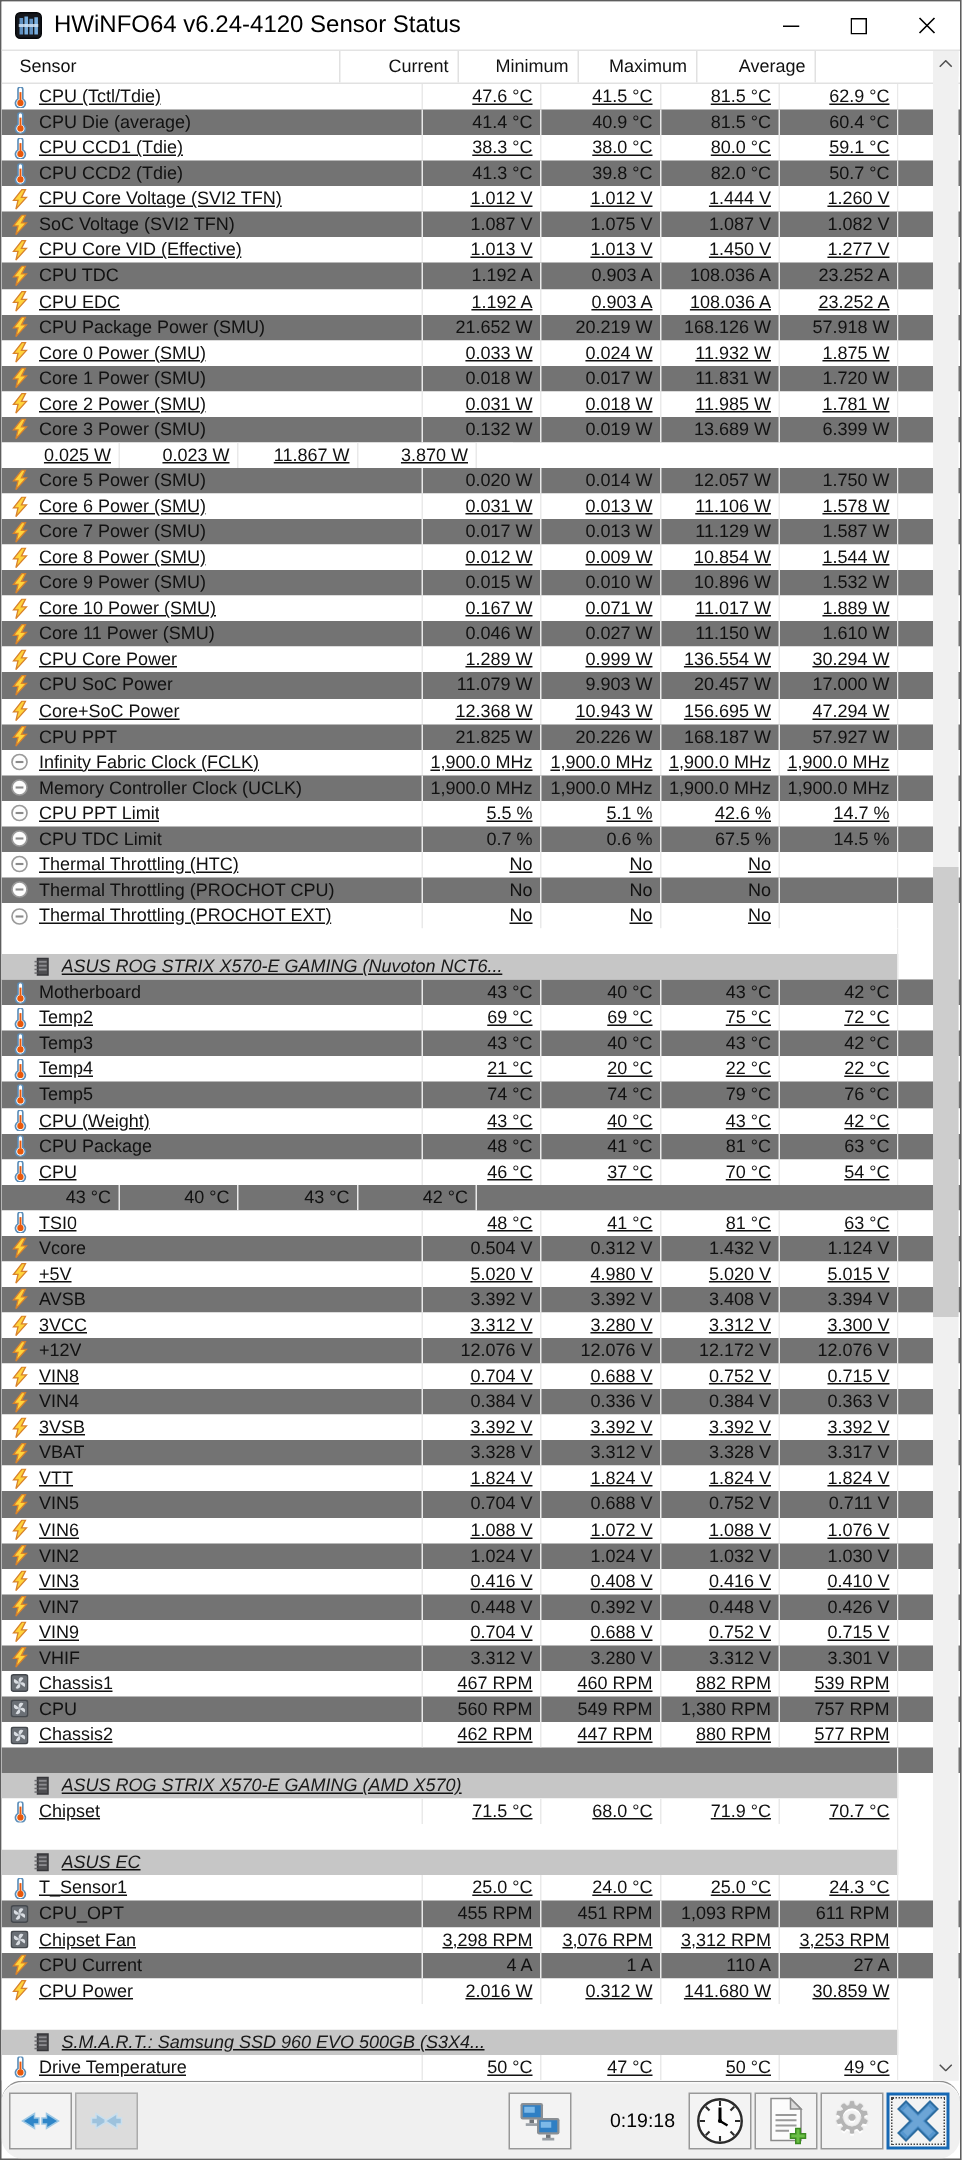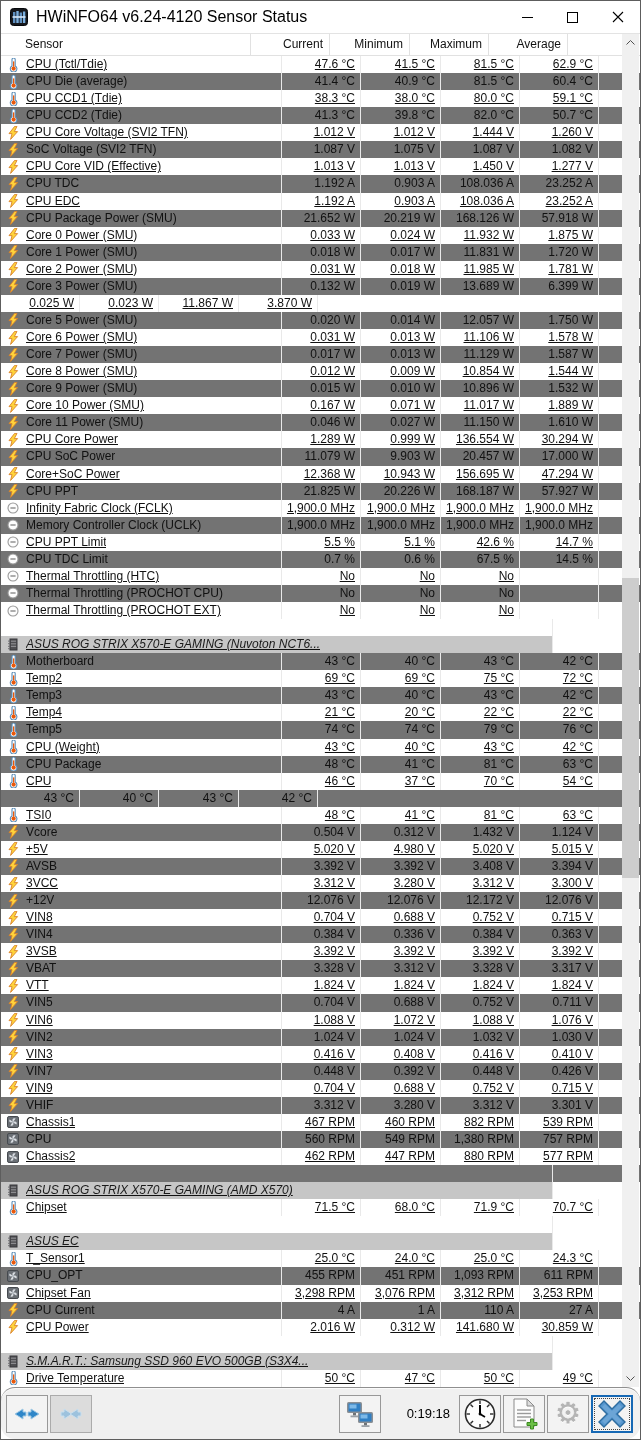--- a/index.html
+++ b/index.html
@@ -8,34 +8,34 @@
     position:relative;overflow:hidden;display:flex;flex-direction:column;}
   
   .titlebar{height:32px;flex:0 0 32px;background:#fff;display:flex;align-items:center;
     border-bottom:1px solid #e3e3e3;}
   .app-icon{width:18px;height:18px;margin:0 8px 0 9px;flex:0 0 18px;}
   .title-text{flex:1;font-size:16px;color:#000;white-space:nowrap;overflow:hidden;}
   .winbtn{width:45px;height:31px;display:flex;align-items:center;justify-content:center;flex:0 0 45px;}
   
   .colhdr{height:21px;flex:0 0 21px;display:flex;border-bottom:1px solid #e1e1e1;background:#fff;}
   .colhdr .hc{box-sizing:border-box;border-right:1px solid #e1e1e1;line-height:21px;}
-  .hc.h0{width:250px;padding-left:24px;}
+  .hc.h0{width:226px;padding-left:12px;}
   .hc.hv{width:79px;text-align:right;padding-right:6px;}
   .hc.hv2{width:80px;}
   .hc.hp{width:24px;border-right:none;}
   
   .list-body{height:1331px;flex:0 0 1331px;overflow:hidden;position:relative;background:#fff;}
   .row{display:flex;height:17.065px;line-height:17px;overflow:hidden;}
   .sh-w{background:#ffffff;text-decoration:underline;} .sh-g{background:#737373;}
   .cell{box-sizing:border-box;border-right:1px solid #e9e9e9;overflow:hidden;white-space:nowrap;}
   .c0{width:281px;display:flex;align-items:center;padding-left:5px;}
   .cv{width:79px;text-align:right;padding-right:5px;}
   .row .cell:nth-child(3){width:80px;}
   .cp{width:24px;border-right:none;background:inherit;}
-  .cs{width:552px;display:flex;align-items:center;padding-left:5px;}
+  .cs{width:598px;display:flex;align-items:center;padding-left:20px;}
   .section .cs{background:#c6c6c6;font-style:italic;color:#1a1a1a;}
   .section .cp{background:#fff;}
   .blankrow .cs{border-right:1px solid #e9e9e9;}
   .ic{width:14px;height:14px;flex:0 0 14px;margin-right:6px;display:flex;align-items:center;justify-content:center;}
   .lbl{overflow:hidden;text-overflow:clip;white-space:nowrap;}
   
   .sbar{position:absolute;top:33px;right:1px;width:17px;height:1353px;background:#f0f0f0;z-index:5;}
   .sb-btn{position:absolute;left:0;width:17px;height:17px;display:flex;align-items:center;justify-content:center;background:#f0f0f0;}
   .sb-up{top:0;} .sb-down{bottom:0;}
   .sb-thumb{position:absolute;left:0;top:544px;width:17px;height:300px;background:#cdcdcd;}

